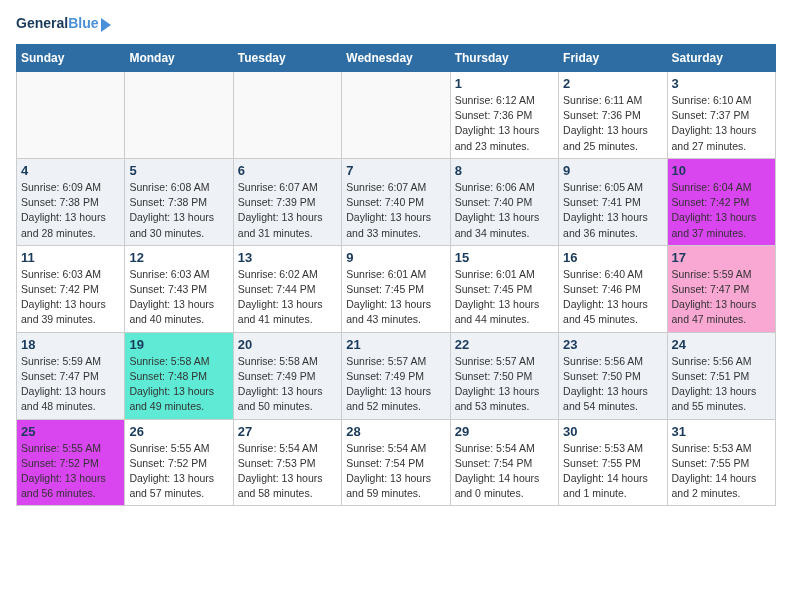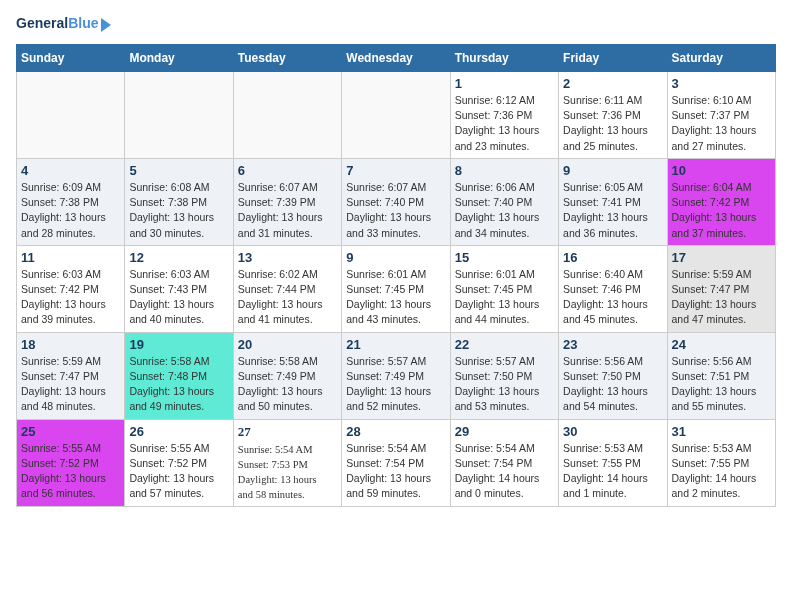--- a/index.html
+++ b/index.html
@@ -238,21 +238,21 @@
 Daylight: 13 hours
 and 44 minutes.</div>
         </td>
         <td style="background: rgb(255, 255, 255);">
           <span class="day-num">16</span>
           <div class="day-info" style="white-space: pre-wrap;">Sunrise: 6:40 AM
 Sunset: 7:46 PM
 Daylight: 13 hours
 and 45 minutes.</div>
         </td>
-        <td style="background: #e5e5e5;">
+        <td style="background: #f9a8d4;">
           <span class="day-num">17</span>
           <div class="day-info" style="white-space: pre-wrap;">Sunrise: 5:59 AM
 Sunset: 7:47 PM
 Daylight: 13 hours
 and 47 minutes.</div>
         </td>
       </tr>
       <tr>
         <td style="background: rgb(238, 242, 247);">
           <span class="day-num">18</span>
@@ -312,21 +312,21 @@
 Daylight: 13 hours
 and 56 minutes.</div>
         </td>
         <td style="background: rgb(255, 255, 255);">
           <span class="day-num">26</span>
           <div class="day-info" style="white-space: pre-wrap;">Sunrise: 5:55 AM
 Sunset: 7:52 PM
 Daylight: 13 hours
 and 57 minutes.</div>
         </td>
-        <td style="background: rgb(255, 255, 255); font-family: Liberation Serif, serif;">
+        <td style="background: rgb(255, 255, 255);">
           <span class="day-num">27</span>
           <div class="day-info" style="white-space: pre-wrap;">Sunrise: 5:54 AM
 Sunset: 7:53 PM
 Daylight: 13 hours
 and 58 minutes.</div>
         </td>
         <td style="background: rgb(255, 255, 255); margin-top: 10px;">
           <span class="day-num">28</span>
           <div class="day-info" style="white-space: pre-wrap;">Sunrise: 5:54 AM
 Sunset: 7:54 PM

